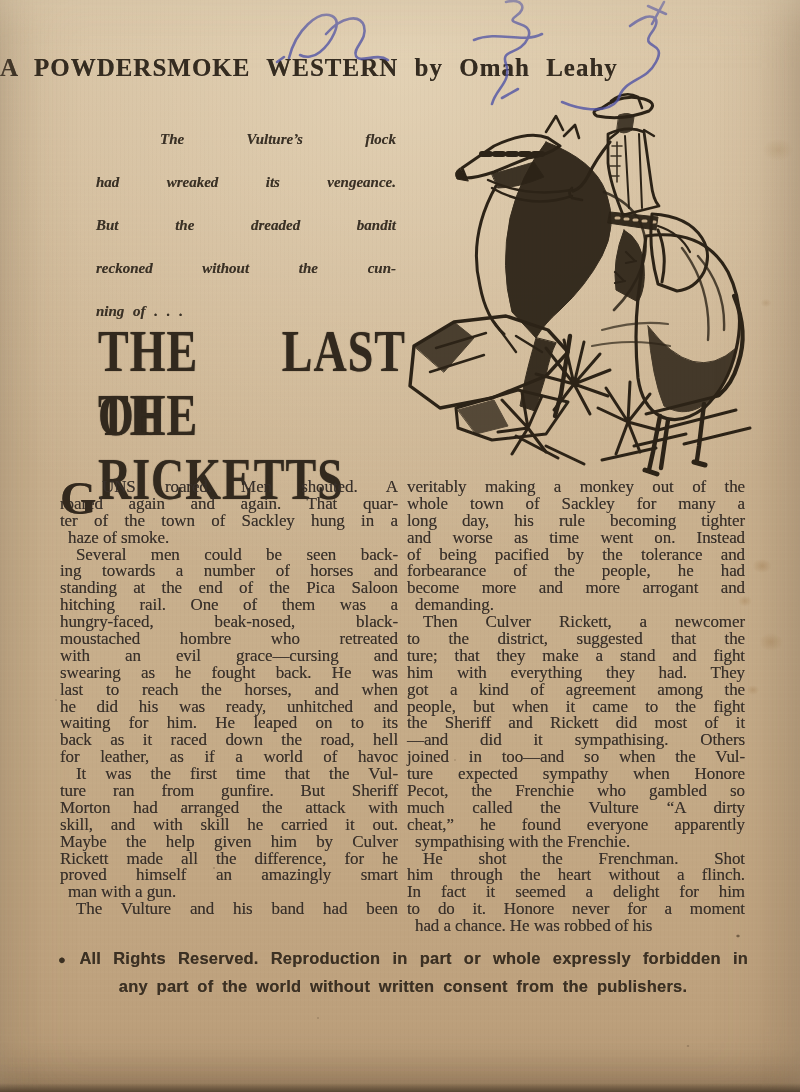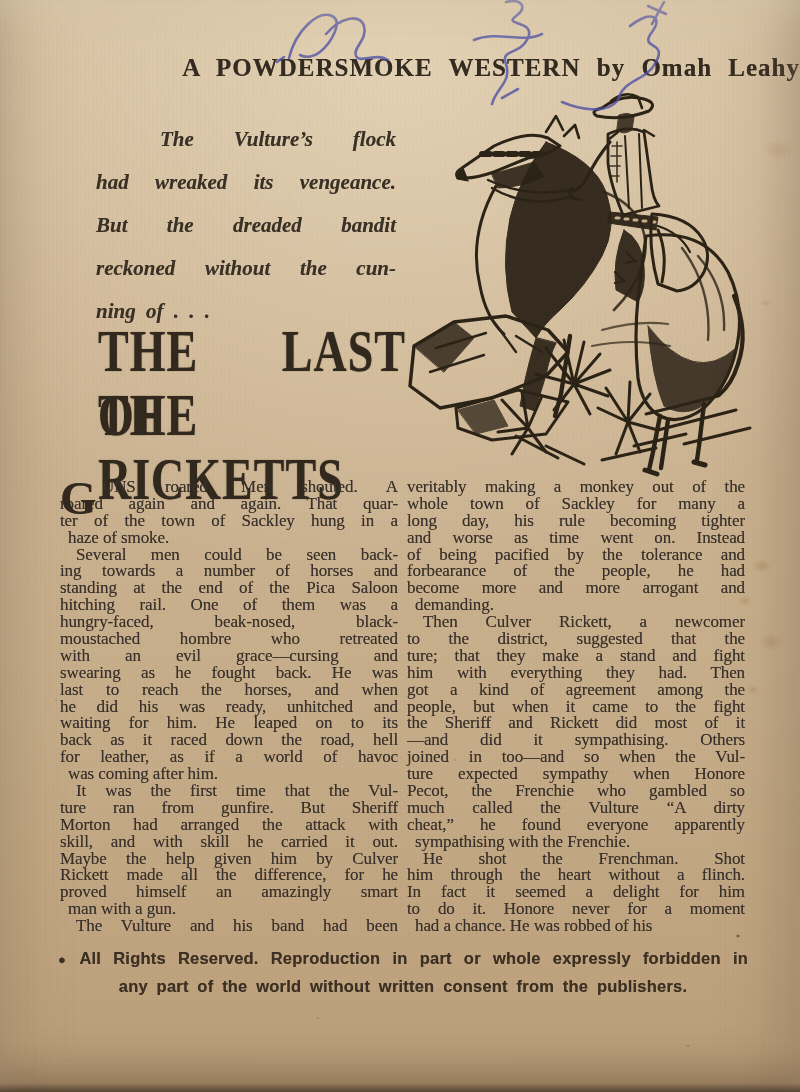--- a/index.html
+++ b/index.html
@@ -33,26 +33,26 @@
     radial-gradient(22px 16px at 778px 150px, rgba(150,112,62,.18), rgba(0,0,0,0) 70%),
     radial-gradient(4px 3px   at 738px 936px, rgba(58,44,28,.85), rgba(0,0,0,0) 62%),
     radial-gradient(2.5px 2px at 122px 542px, rgba(62,46,30,.45), rgba(0,0,0,0) 70%),
     radial-gradient(2px 2px   at 214px 868px, rgba(62,46,30,.40), rgba(0,0,0,0) 70%),
     radial-gradient(2px 2px   at 56px 700px,  rgba(62,46,30,.35), rgba(0,0,0,0) 70%),
     radial-gradient(2.5px 2px at 688px 1046px,rgba(62,46,30,.40), rgba(0,0,0,0) 70%),
     radial-gradient(2px 2px   at 318px 1018px,rgba(62,46,30,.35), rgba(0,0,0,0) 70%),
     radial-gradient(2px 2px   at 455px 760px, rgba(62,46,30,.30), rgba(0,0,0,0) 70%);
   }
 
-  .header { position:absolute; top:54px; left:0; width:100%; text-align:right;
+  .header { position:absolute; top:54px; left:0; width:100%; text-align:left;
     font-weight:bold; font-size:25px; letter-spacing:1px; word-spacing:9px; color:#352c21;
     text-shadow:0 0 .6px rgba(53,44,33,.6); }
 
   .standfirst { position:absolute; left:96px; top:118px; width:300px;
-    font-style:italic; font-weight:bold; font-size:21px; color:#3a3126;
+    font-style:italic; font-weight:bold; font-size:15px; color:#3a3126;
     text-shadow:0 0 .5px rgba(58,49,38,.5); }
   .sfline { line-height:43px; text-align:justify; text-align-last:justify; word-spacing:5px; }
   .sfline.sf1 { text-indent:64px; }
   .sfline.last { text-align-last:left; }
 
   .title { position:absolute; left:88px; top:320px; width:308px; font-weight:bold; color:#32291e;margin-left:10px; }
   .title-line { font-size:46px; line-height:50px; height:50px; letter-spacing:1px;
     text-align:justify; text-align-last:justify; transform:scaleY(1.3); transform-origin:50% 10%;
     margin-bottom:14px; text-shadow:0 0 1px rgba(50,41,30,.7); }
 
@@ -177,21 +177,20 @@
           <div class="bline">hitching rail.  One of them was a</div>
           <div class="bline">hungry-faced,  beak-nosed,  black-</div>
           <div class="bline">moustached hombre who retreated</div>
           <div class="bline">with an evil grace—cursing and</div>
           <div class="bline">swearing as he fought back.  He was</div>
           <div class="bline">last to reach the horses, and when</div>
           <div class="bline">he did his was ready, unhitched and</div>
           <div class="bline">waiting for him.  He leaped on to its</div>
           <div class="bline">back as it raced down the road, hell</div>
           <div class="bline">for leather, as if a world of havoc</div>
-          <div class="bline nj">was coming after him.</div>
         </div>
         <div class="para">
           <div class="bline ind">It was the first time that the Vul-</div>
           <div class="bline">ture ran from gunfire.  But Sheriff</div>
           <div class="bline">Morton had arranged the attack with</div>
           <div class="bline">skill, and with skill he carried it out.</div>
           <div class="bline">Maybe the help given him by Culver</div>
           <div class="bline">Rickett made all the difference, for he</div>
           <div class="bline">proved himself an amazingly smart</div>
           <div class="bline nj">man with a gun.</div>
@@ -208,21 +207,21 @@
           <div class="bline">and worse as time went on.  Instead</div>
           <div class="bline">of being pacified by the tolerance and</div>
           <div class="bline">forbearance of the people, he had</div>
           <div class="bline">become more and more arrogant and</div>
           <div class="bline nj">demanding.</div>
         </div>
         <div class="para">
           <div class="bline ind">Then Culver Rickett, a newcomer</div>
           <div class="bline">to the district, suggested that the</div>
           <div class="bline">ture; that they make a stand and fight</div>
-          <div class="bline">him with everything they had.  Then</div>
+          <div class="bline">him with everything they had.  They</div>
           <div class="bline">got a kind of agreement among the</div>
           <div class="bline">people, but when it came to the fight</div>
           <div class="bline">the Sheriff and Rickett did most of it</div>
           <div class="bline">—and did it sympathising.  Others</div>
           <div class="bline">joined in too—and so when the Vul-</div>
           <div class="bline">ture expected sympathy when Honore</div>
           <div class="bline">Pecot, the Frenchie who gambled so</div>
           <div class="bline">much called the Vulture “A dirty</div>
           <div class="bline">cheat,” he found everyone apparently</div>
           <div class="bline nj">sympathising with the Frenchie.</div>

